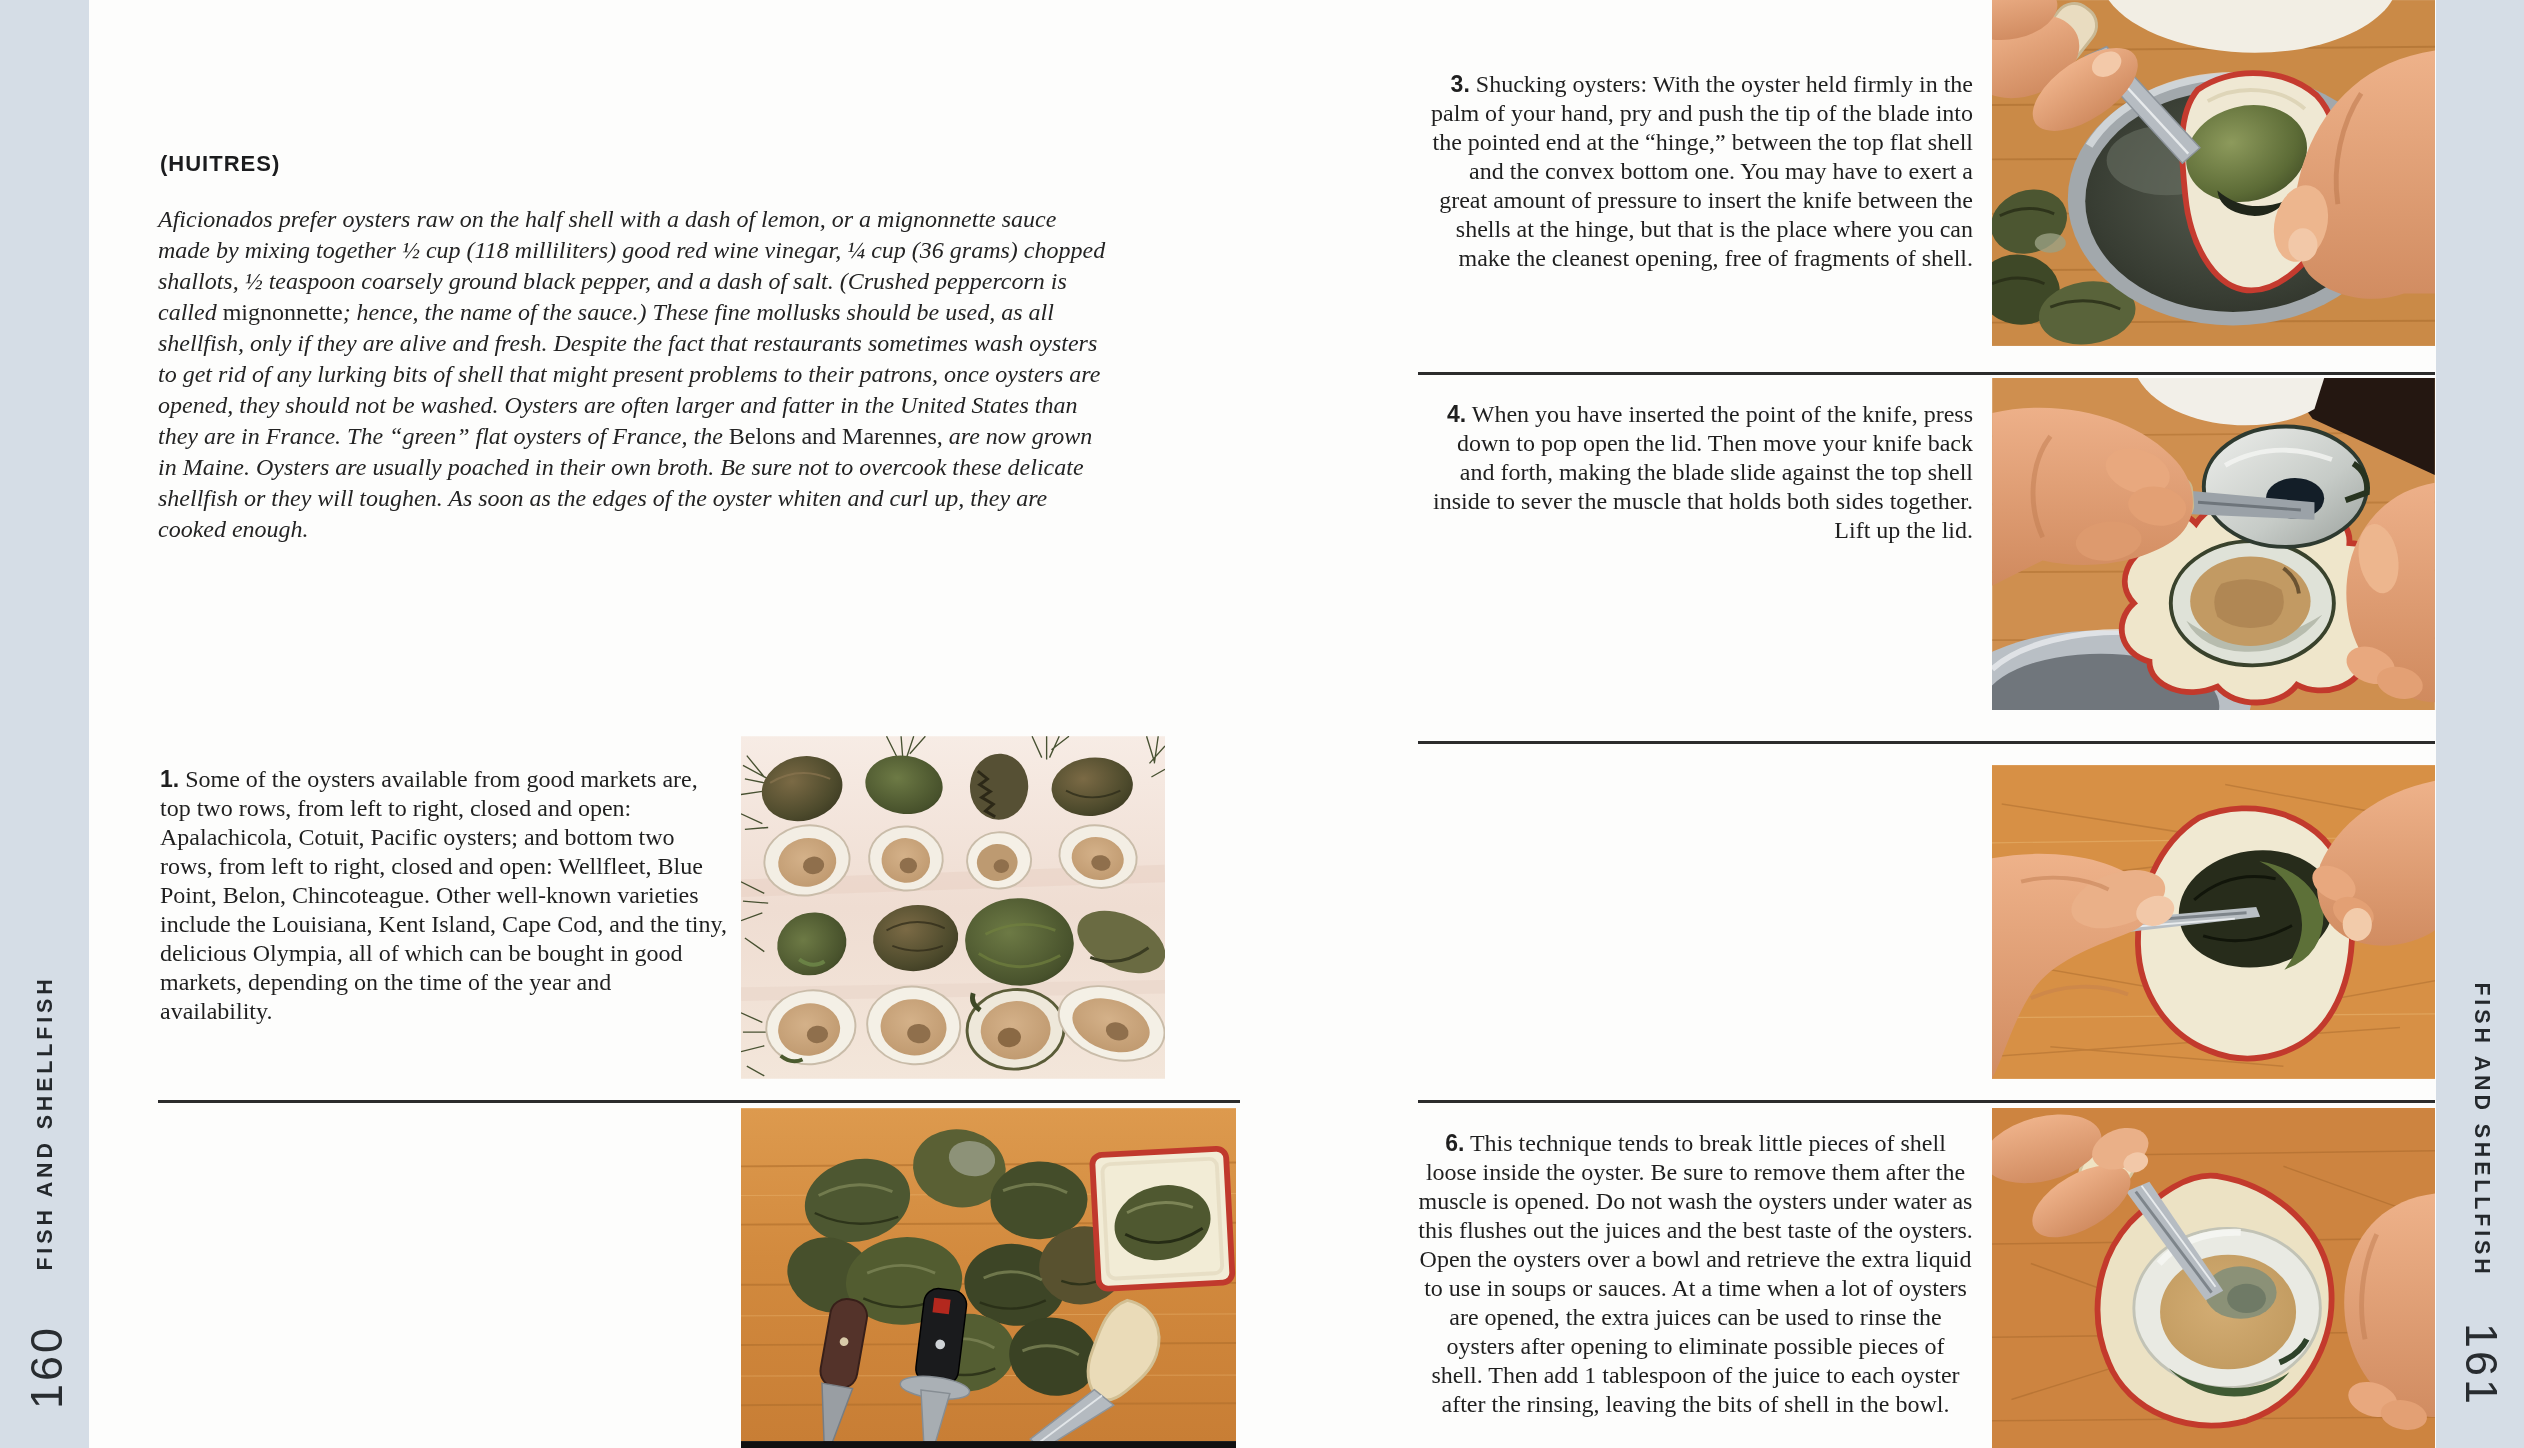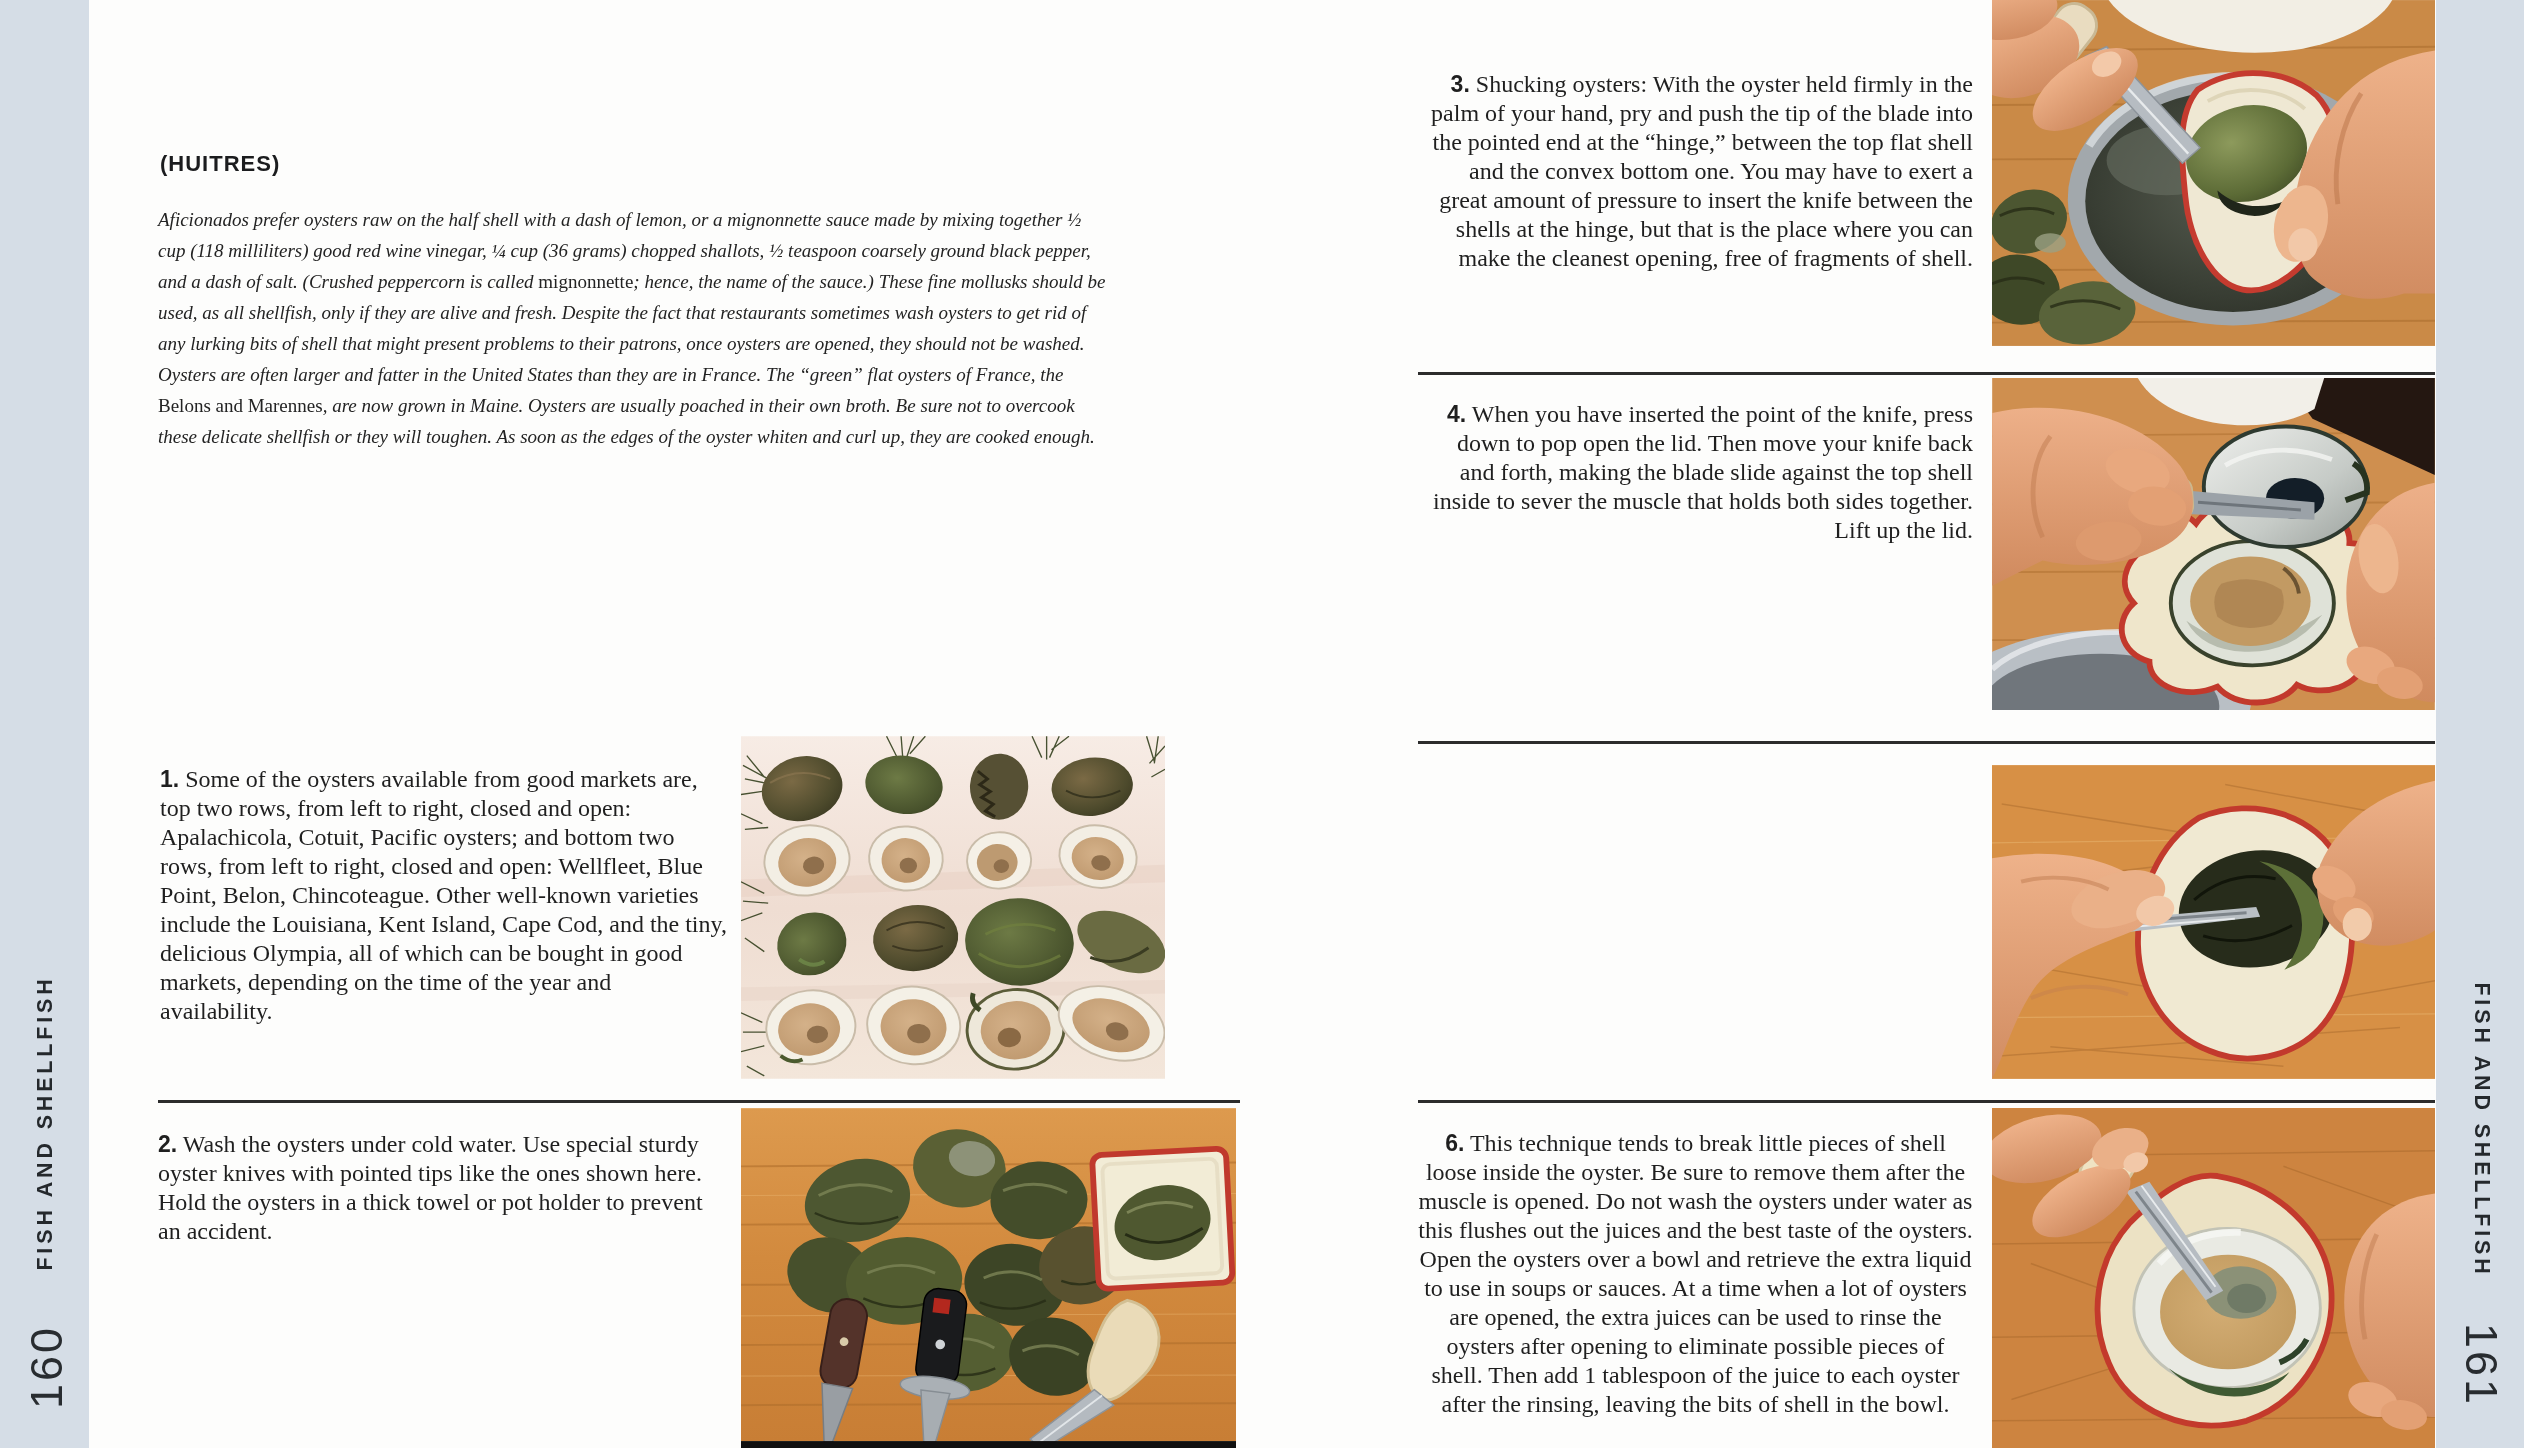--- a/index.html
+++ b/index.html
@@ -16,21 +16,21 @@
   .folio{position:absolute;white-space:nowrap;font-family:"Liberation Sans",sans-serif;
     font-weight:400;font-size:45px;letter-spacing:2.9px;color:#282c30;}
   .strip.left  .folio{left:47px;top:1367px;transform:translate(-50%,-50%) rotate(-90deg);}
   .strip.right .folio{left:45px;top:1365px;transform:translate(-50%,-50%) rotate(90deg);}
   
   .title{position:absolute;left:158px;top:60px;font-family:"Liberation Serif",serif;
     font-weight:bold;font-size:74px;letter-spacing:0px;color:#17181a;}
   .subtitle{position:absolute;left:160px;top:151px;font-family:"Liberation Sans",sans-serif;
     font-weight:bold;font-size:22px;letter-spacing:1px;color:#1b1c1e;}
   .intro{position:absolute;left:158px;top:204px;width:952px;
-    font-style:italic;font-size:19px;line-height:31px;color:#232323;}
+    font-style:italic;font-size:24px;line-height:31px;color:#232323;}
   .intro .roman{font-style:normal;}
   .step{position:absolute;font-size:24px;line-height:29px;color:#1f1f1f;}
   .step .step-num{font-family:"Liberation Sans",sans-serif;font-weight:bold;font-size:23px;}
   .s1{left:158px;top:763px;width:568px;}
   .s2{left:158px;top:1130px;width:568px;}
   .s3{left:1418px;top:70px;width:555px;text-align:right;}
   .s4{left:1418px;top:400px;width:555px;text-align:right;}
   .s5{left:1418px;top:767px;width:555px;}
   .s6{left:1418px;top:1129px;width:555px;text-align:center;}
   .rule{position:absolute;height:2.9px;background:#2c2c2c;}
@@ -67,24 +67,20 @@
 
   <p class="intro" style="margin:0"><span class="">Aficionados prefer oysters raw on the half shell with a dash of lemon, or a mignonnette sauce made by mixing together ½ cup (118 milliliters) good red wine vinegar, ¼ cup (36 grams) chopped shallots, ½ teaspoon coarsely ground black pepper, and a dash of salt. (Crushed peppercorn is called </span><span class="roman">mignonnette</span><span class="">; hence, the name of the sauce.) These fine mollusks should be used, as all shellfish, only if they are alive and fresh. Despite the fact that restaurants sometimes wash oysters to get rid of any lurking bits of shell that might present problems to their patrons, once oysters are opened, they should not be washed. Oysters are often larger and fatter in the United States than they are in France. The “green” flat oysters of France, the </span><span class="roman">Belons and Marennes</span><span class="">, are now grown in Maine. Oysters are usually poached in their own broth. Be sure not to overcook these delicate shellfish or they will toughen. As soon as the edges of the oyster whiten and curl up, they are cooked enough.</span></p>
 
   <p class="step s1" style="margin:2px">
     <span class="step-num">1.</span>
     <span>Some of the oysters available from good markets are, top two rows, from left to right, closed and open: Apalachicola, Cotuit, Pacific oysters; and bottom two rows, from left to right, closed and open: Wellfleet, Blue Point, Belon, Chincoteague. Other well-known varieties include the Louisiana, Kent Island, Cape Cod, and the tiny, delicious Olympia, all of which can be bought in good markets, depending on the time of the year and availability.</span>
   </p>
 
   <div class="rule l2"></div>
 
-  <p class="step s2" style="margin:0">
-    <span class="step-num">2.</span>
-    <span>Wash the oysters under cold water. Use special sturdy oyster knives with pointed tips like the ones shown here. Hold the oysters in a thick towel or pot holder to prevent an accident.</span>
-  </p>
 
   <div class="photo p1">
     <svg width="424" height="343" viewBox="0 0 437 353">
       <defs>
         <linearGradient id="mar" x1="0" y1="0" x2="0" y2="1">
           <stop offset="0" stop-color="#f7ece5"></stop>
             <stop offset=".5" stop-color="#efddd2"></stop>
             <stop offset="1" stop-color="#f3e6da"></stop>
         </linearGradient>
         <radialGradient id="shut" cx=".4" cy=".35" r=".9">

